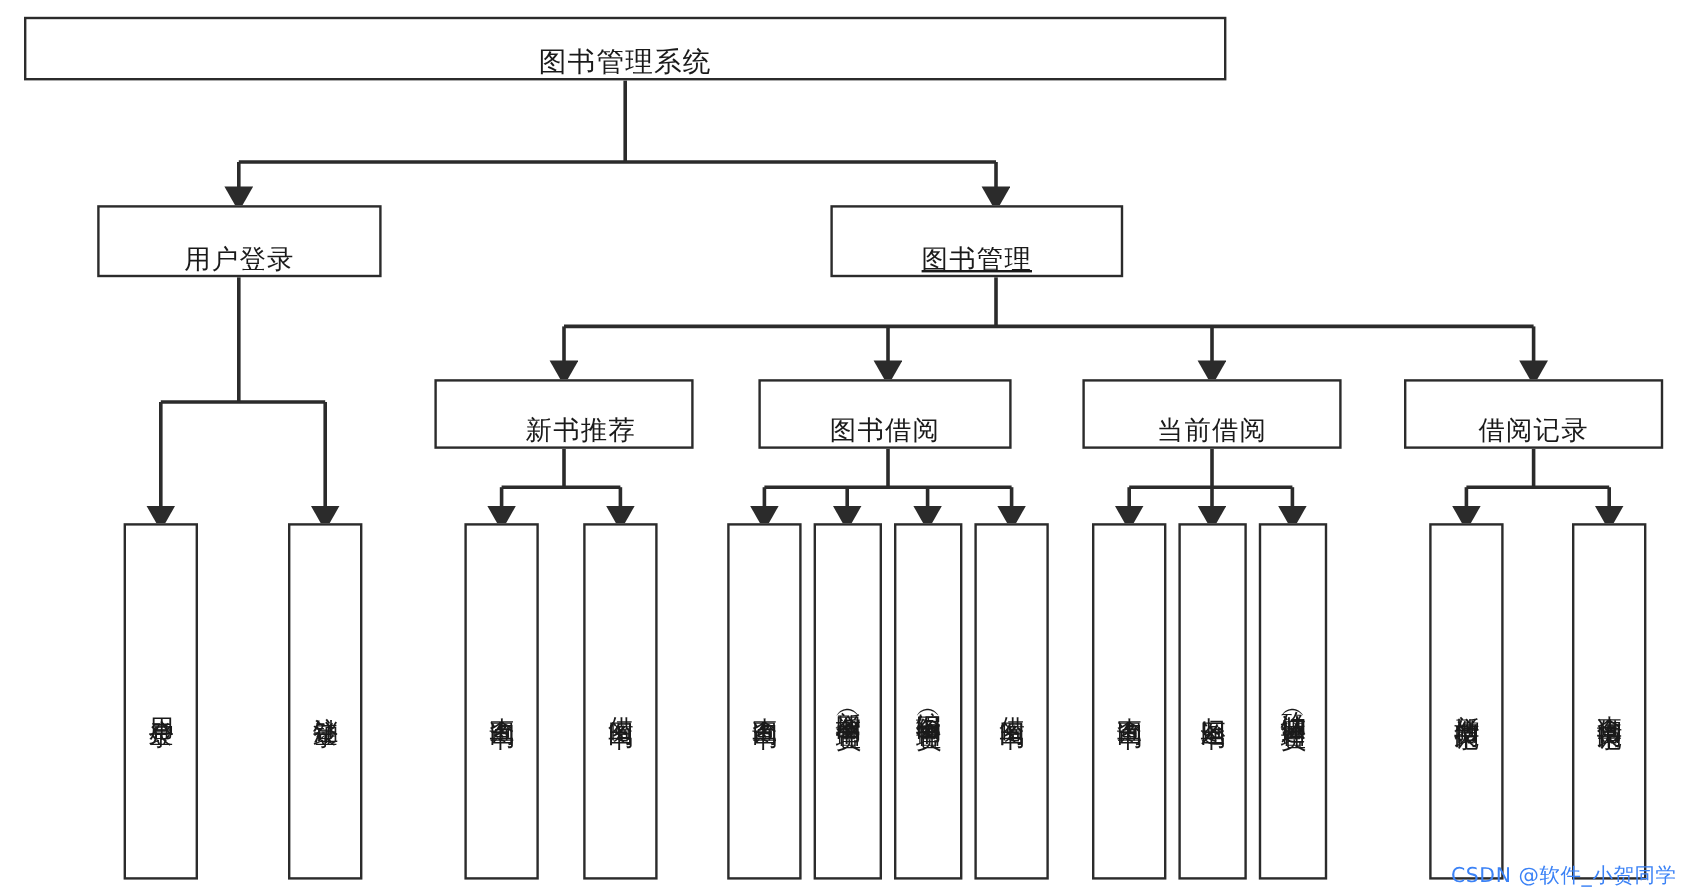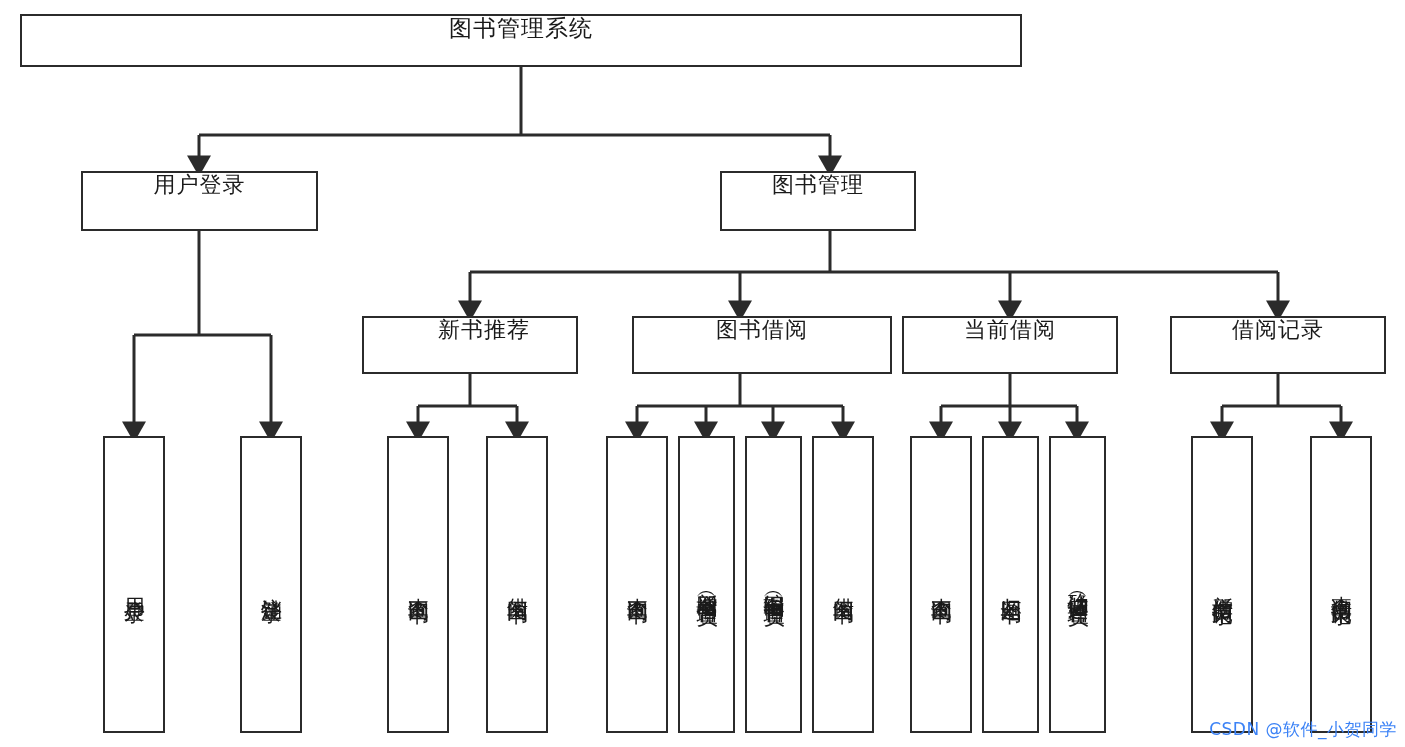--- a/index.html
+++ b/index.html
@@ -23,21 +23,21 @@
     width: 1405px;
     height: 747px;
     pointer-events: none;
   }
   .node {
     position: absolute;
     box-sizing: border-box;
     border: 2px solid #2b2b2b;
     background: #ffffff;
     display: flex;
-    align-items: flex-start;
+    align-items: flex-end;
     justify-content: center;
     color: #1a1a1a;
   }
   .node-h .label {
     font-size: 22px;
     line-height: 1.1;
     letter-spacing: 1px;
     white-space: nowrap;
   }
   .node-v {
@@ -120,28 +120,28 @@
     </g>
   </svg>
 
   <div class="node node-h root" style="left:20px; top:14px; width:1002px; height:53px;">
     <span class="label">图书管理系统</span>
   </div>
 
   <div class="node node-h" style="left:81px; top:171px; width:237px; height:60px;">
     <span class="label">用户登录</span>
   </div>
-  <div class="node node-h" style="left:720px; top:171px; width:196px; height:60px;">
+  <div class="node node-h" style="left:692px; top:171px; width:244px; height:60px;text-decoration:underline;">
     <span class="label">图书管理</span>
   </div>
 
   <div class="node node-h" style="left:362px; top:316px; width:216px; height:58px;padding-left:28px;">
     <span class="label">新书推荐</span>
   </div>
-  <div class="node node-h" style="left:632px; top:316px; width:260px; height:58px;">
+  <div class="node node-h" style="left:632px; top:316px; width:211px; height:58px;">
     <span class="label">图书借阅</span>
   </div>
   <div class="node node-h" style="left:902px; top:316px; width:216px; height:58px;">
     <span class="label">当前借阅</span>
   </div>
   <div class="node node-h" style="left:1170px; top:316px; width:216px; height:58px;">
     <span class="label">借阅记录</span>
   </div>
 
   <div class="node node-v" style="left:103px; top:436px; width:62px; height:297px;">

